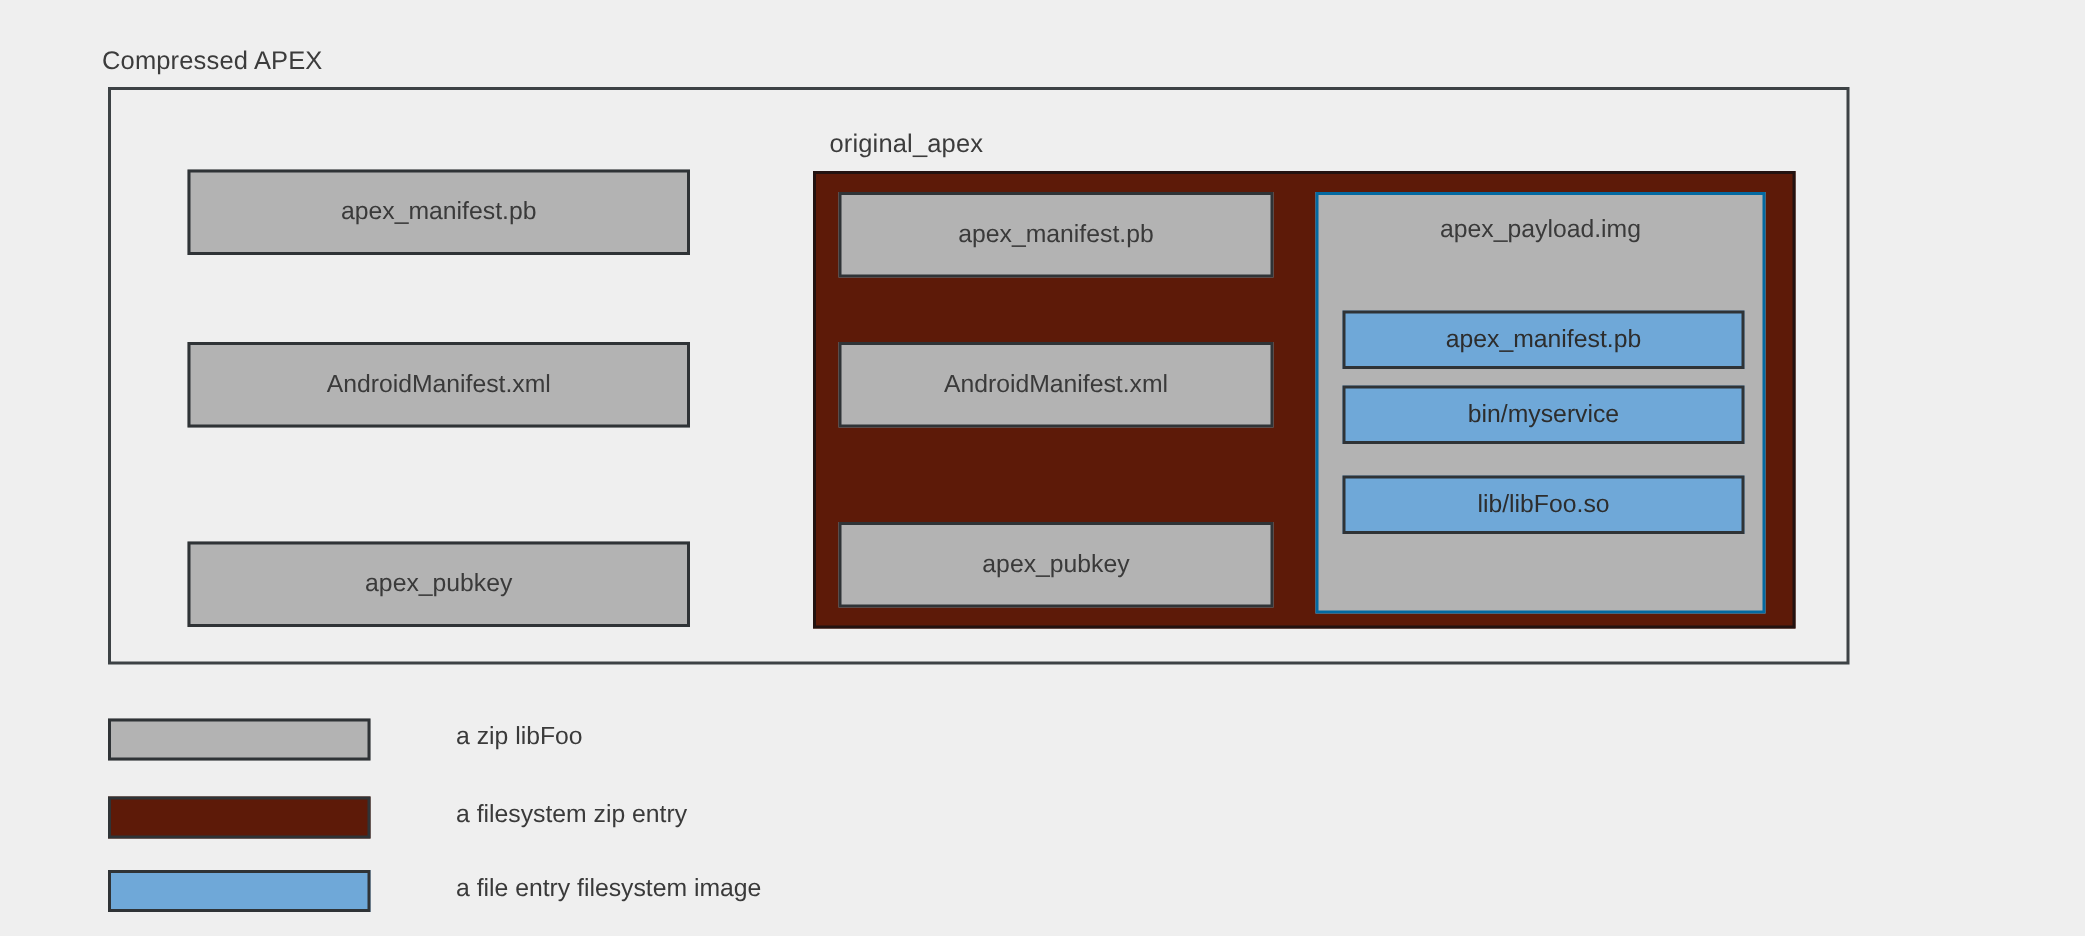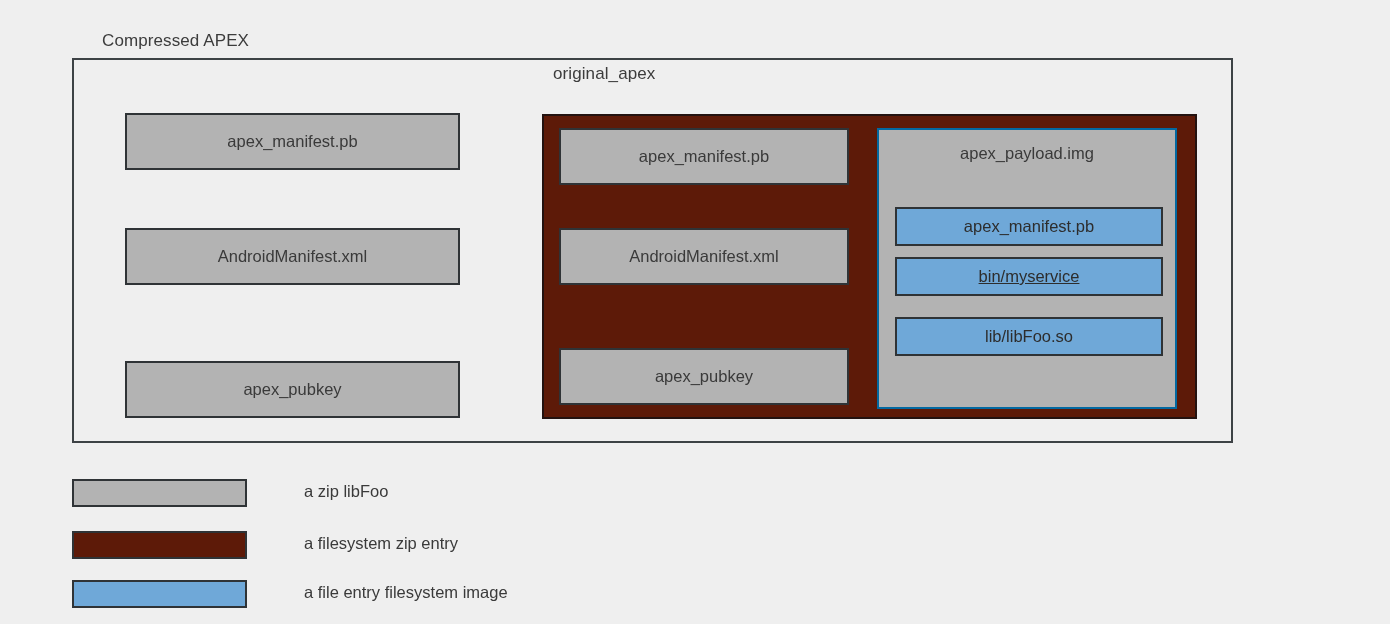--- a/index.html
+++ b/index.html
@@ -20,21 +20,21 @@
     position: absolute;
     left: 0;
     top: 0;
     width: 1390px;
     height: 624px;
   }
 
   
   .outer-label {
     position: absolute;
-    left: 102px;
+    left: 68px;
     top: 31px;
     font-size: 17px;
     letter-spacing: 0.1px;
     color: #3c3c3c;
     white-space: nowrap;
   }
   .outer-box {
     position: absolute;
     left: 72px;
     top: 58px;
@@ -64,21 +64,21 @@
     height: 57px;
   }
   .left-col .e0 { top: 113px; }
   .left-col .e1 { top: 228px; }
   .left-col .e2 { top: 361px; }
 
   
   .inner-label {
     position: absolute;
     left: 553px;
-    top: 64px;
+    top: 86px;
     font-size: 17px;
     letter-spacing: 0.1px;
     color: #3c3c3c;
     white-space: nowrap;
   }
   .compressed-box {
     position: absolute;
     left: 542px;
     top: 114px;
     width: 655px;
@@ -128,21 +128,21 @@
     background: #6fa8d8;
     border: 2px solid #2f3336;
     display: flex;
     align-items: center;
     justify-content: center;
     font-size: 16.5px;
     color: #2d2d2d;
     white-space: nowrap;
   }
   .fs-file.f0 { top: 77px; }
-  .fs-file.f1 { top: 127px; text-decoration: underline; }
+  .fs-file.f1 { top: 127px; }
   .fs-file.f2 { top: 187px; }
 
   
   .legend { position: absolute; left: 0; top: 0; }
   .legend-row { position: absolute; left: 72px; }
   .legend-row.r0 { top: 479px; }
   .legend-row.r1 { top: 531px; }
   .legend-row.r2 { top: 580px; }
 
   .swatch {

